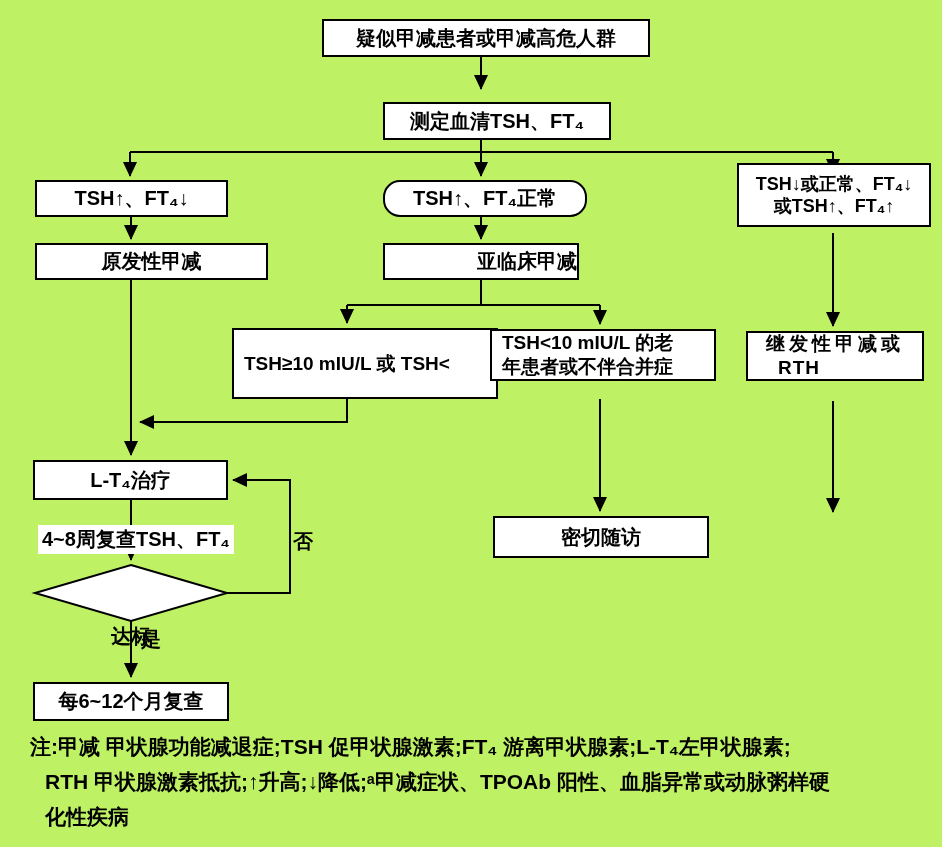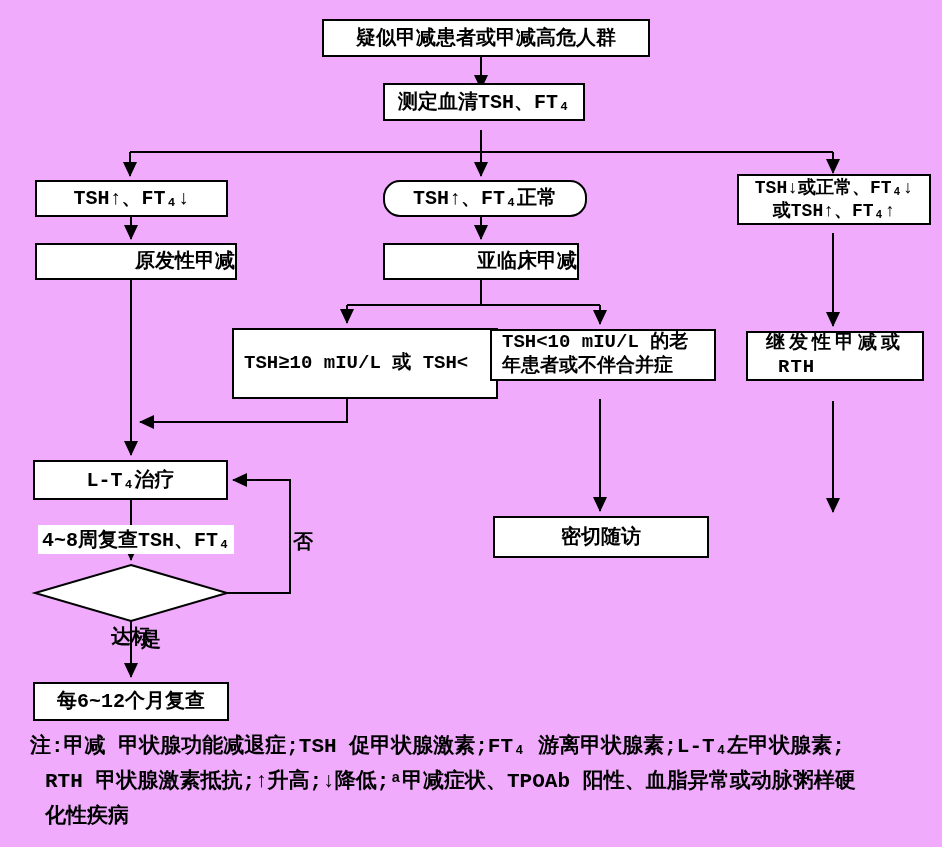--- a/index.html
+++ b/index.html
@@ -1,18 +1,18 @@
 <!DOCTYPE html>
 <html><head>
 <meta charset="utf-8">
 <style>
   html,body{margin:0;padding:0;background:#fff;}
   #canvas{
-    position:relative;width:942px;height:847px;background:#f0abfc;
-    font-family:Liberation Mono, monospace;
+    position:relative;width:942px;height:847px;background:#bef264;
+    font-family:Liberation Sans, sans-serif;
     color:#000;overflow:hidden;
   }
   #connectors{position:absolute;left:0;top:0;width:942px;height:847px;}
   .node{
     position:absolute;box-sizing:border-box;border:2px solid #000;background:#fff;
     display:flex;align-items:center;justify-content:center;
     font-weight:bold;font-size:20px;text-align:center;line-height:1.25;
   }
   .node.two-line{flex-direction:column;font-size:19px;}
   .node.left-align{align-items:flex-start;text-align:left;padding-left:10px;}
@@ -65,41 +65,41 @@
       <path d="M131,621 V677" marker-end="url(#ah)"></path>
       <path d="M227,593 H290 V480 H233" marker-end="url(#ah)"></path>
       <polygon points="131,565 227,593 131,621 35,593" fill="#fff" stroke="#000" stroke-width="2"></polygon>
     </g>
   </svg>
 
   <div class="node" style="left:322px;top:19px;width:328px;height:38px;">
     <span>疑似甲减患者或甲减高危人群</span>
   </div>
 
-  <div class="node" style="left:383px;top:83px;width:202px;height:38px;">
+  <div class="node" style="left:383px;top:102px;width:228px;height:38px;">
     <span>测定血清TSH、FT₄</span>
   </div>
 
   <div class="node" style="left:35px;top:180px;width:193px;height:37px;">
     <span>TSH↑、FT₄↓</span>
   </div>
 
-  <div class="node" style="left:35px;top:243px;width:202px;height:37px;justify-content:flex-end;">
+  <div class="node" style="left:35px;top:243px;width:233px;height:37px;">
     <span>原发性甲减</span>
   </div>
 
   <div class="node" style="left:383px;top:180px;width:204px;height:37px;border-radius:17px;">
     <span>TSH↑、FT₄正常</span>
   </div>
 
   <div class="node" style="left:383px;top:243px;width:196px;height:37px;justify-content:flex-end;">
     <span>亚临床甲减</span>
   </div>
 
-  <div class="node two-line" style="left:737px;top:174px;width:194px;height:51px;font-size:18px;">
+  <div class="node two-line" style="left:737px;top:163px;width:194px;height:64px;font-size:18px;">
     <span>TSH↓或正常、FT₄↓</span>
     <span>或TSH↑、FT₄↑</span>
   </div>
 
   <div class="node two-line left-align" style="left:232px;top:328px;width:266px;height:71px;justify-content:center;">
     <span>TSH≥10 mIU/L 或 TSH&lt;</span>
   </div>
 
   <div class="node two-line left-align" style="left:490px;top:329px;width:226px;height:52px;justify-content:center;">
     <span>TSH&lt;10 mIU/L 的老</span>

